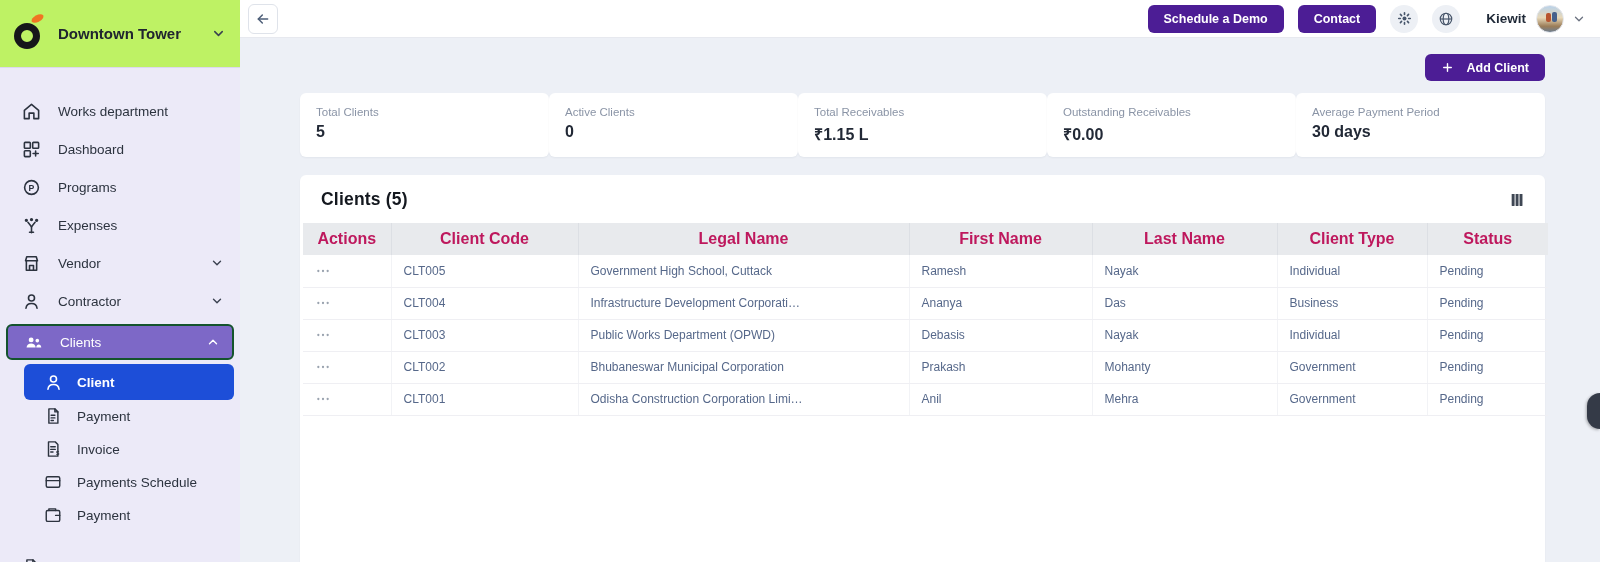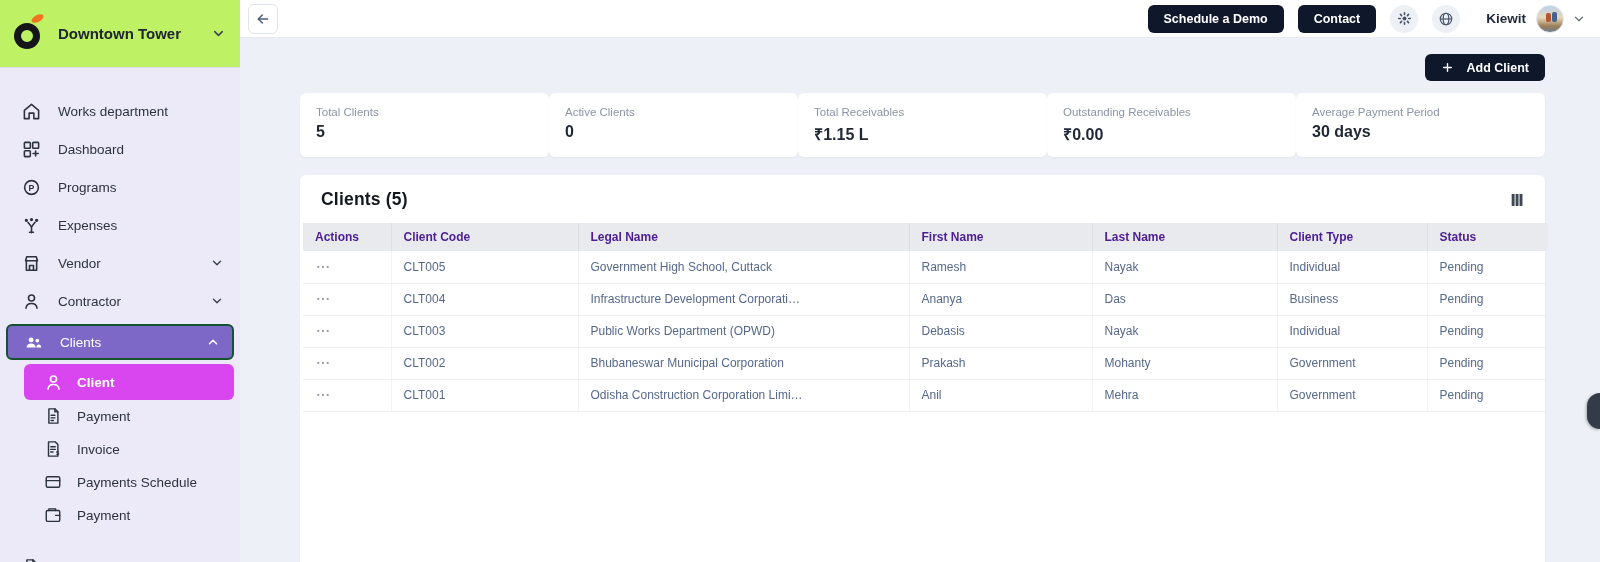--- a/index.html
+++ b/index.html
@@ -18,30 +18,30 @@
 
   .nav { padding-top:24px; }
   .nav-item { display:flex; align-items:center; height:38px; padding:0 16px 0 22px; font-size:13.5px; font-weight:500; color:#2C333F; cursor:pointer; }
   .nav-item .nicon { width:19px; height:19px; margin-right:17px; display:inline-flex; color:#2C333F; flex:0 0 auto; }
   .nav-item .nlabel { flex:1; white-space:nowrap; }
   .nav-item .nchev { color:#3A4150; }
   .nav-item.active-parent { position:relative; height:36px; margin:4px 6px 0 6px; padding:0 12px 0 16px; background:#7D68C7; color:#fff; border-radius:6px; border:2px solid #14532d; }
   .nav-item.active-parent .nicon, .nav-item.active-parent .nchev { color:#fff; }
   .nav-item.sub { height:33px; padding-left:44px; }
   .nav-item.sub .nicon { margin-right:14px; }
-  .nav-item.sub.active-sub { height:36px; margin:4px 6px 0 24px; padding-left:20px; background:#d946ef; color:#fff; border-radius:6px; font-weight:600; }
+  .nav-item.sub.active-sub { height:36px; margin:4px 6px 0 24px; padding-left:20px; background:#1d4ed8; color:#fff; border-radius:6px; font-weight:600; }
   .nav-item.sub.active-sub .nicon { color:#fff; }
   .nav-item.partial { margin-top:16px; }
   svg { display:block; }
 
   
   .topbar { position:absolute; left:240px; top:0; width:1360px; height:38px; background:#fff; border-bottom:1px solid #E7E9EF; display:flex; align-items:center; padding:0 14px 0 8px; z-index:4; }
   .back-btn { width:30px; height:30px; border:1px solid #DFE3EA; border-radius:6px; background:#fff; display:flex; align-items:center; justify-content:center; color:#4C5D77; cursor:pointer; }
   .tb-spacer { flex:1; }
-  .btn { background:#0f172a; color:#fff; border:none; border-radius:6px; font-size:12.5px; font-weight:700; font-family:inherit; height:28px; padding:0 16px; cursor:pointer; }
+  .btn { background:#4c1d95; color:#fff; border:none; border-radius:6px; font-size:12.5px; font-weight:700; font-family:inherit; height:28px; padding:0 16px; cursor:pointer; }
   .btn + .btn { margin-left:14px; }
   .circle-btn { width:28px; height:28px; border-radius:50%; background:#EDF0F5; display:flex; align-items:center; justify-content:center; color:#48566B; margin-left:14px; cursor:pointer; }
   .user-name { font-size:13.5px; font-weight:600; color:#1F2937; margin:0 10px 0 26px; }
   .avatar { width:28px; height:28px; border-radius:50%; background:linear-gradient(180deg,#b9d2ea 0%,#e8d8b8 45%,#9b7d58 78%,#6e7f91 100%); border:1px solid #E3E6EC; position:relative; overflow:hidden; }
   .avatar:after { content:""; position:absolute; left:9px; top:7px; width:5px; height:9px; background:#b8542f; border-radius:2px; }
   .avatar:before { content:""; position:absolute; left:15px; top:6px; width:5px; height:10px; background:#46618c; border-radius:2px; }
   .user-chev { color:#6B7280; margin-left:8px; }
 
   
   .content { position:absolute; left:240px; top:38px; width:1360px; height:524px; background:#EDF0F6; padding:16px 55px 0 60px; }
@@ -53,21 +53,21 @@
   .stat-label { font-size:11.5px; color:#8A94A6; }
   .stat-value { font-size:16px; font-weight:700; color:#222936; margin-top:5px; }
 
   .table-card { margin-top:18px; background:#fff; border-radius:6px 6px 0 0; box-shadow:0 1px 2px rgba(25,35,60,.05); height:447px; padding:14px 0 0 3px; }
   .table-head-row { display:flex; align-items:center; padding:0 18px; }
   .table-title { font-size:17.5px; font-weight:700; color:#14181F; letter-spacing:.2px; }
   .th-spacer { flex:1; }
   .cols-icon { color:#3F4754; cursor:pointer; padding:2px; }
 
   table { border-collapse:collapse; width:100%; margin-top:13px; table-layout:fixed; }
-  thead th { background:#E8EAED; font-size:12px; font-weight:700; color:#4c1d95; text-align:left; padding:7px 12px; border-right:1px solid #DCDFE4; }
+  thead th { background:#E8EAED; font-size:16px; font-weight:700; color:#be185d; text-align:center; padding:7px 12px; border-right:1px solid #DCDFE4; }
   thead th:last-child { border-right:none;margin-top:15px; }
   tbody td { font-size:12px; color:#56688A; padding:0 12px; height:32px; border-bottom:1px solid #EFEFF3; border-right:1px solid #F2F3F6; white-space:nowrap; overflow:hidden; text-overflow:ellipsis; }
   tbody td:last-child { border-right:none; }
   td.actions-cell { color:#9AA3AF; cursor:pointer; }
 
   .edge-handle { position:absolute; right:0; top:393px; width:13px; height:36px; background:#343A47; border-radius:18px 0 0 18px; box-shadow:-1px 1px 3px rgba(0,0,0,.3); cursor:pointer; z-index:6; }
 </style>
 </head>
 <body>
 

